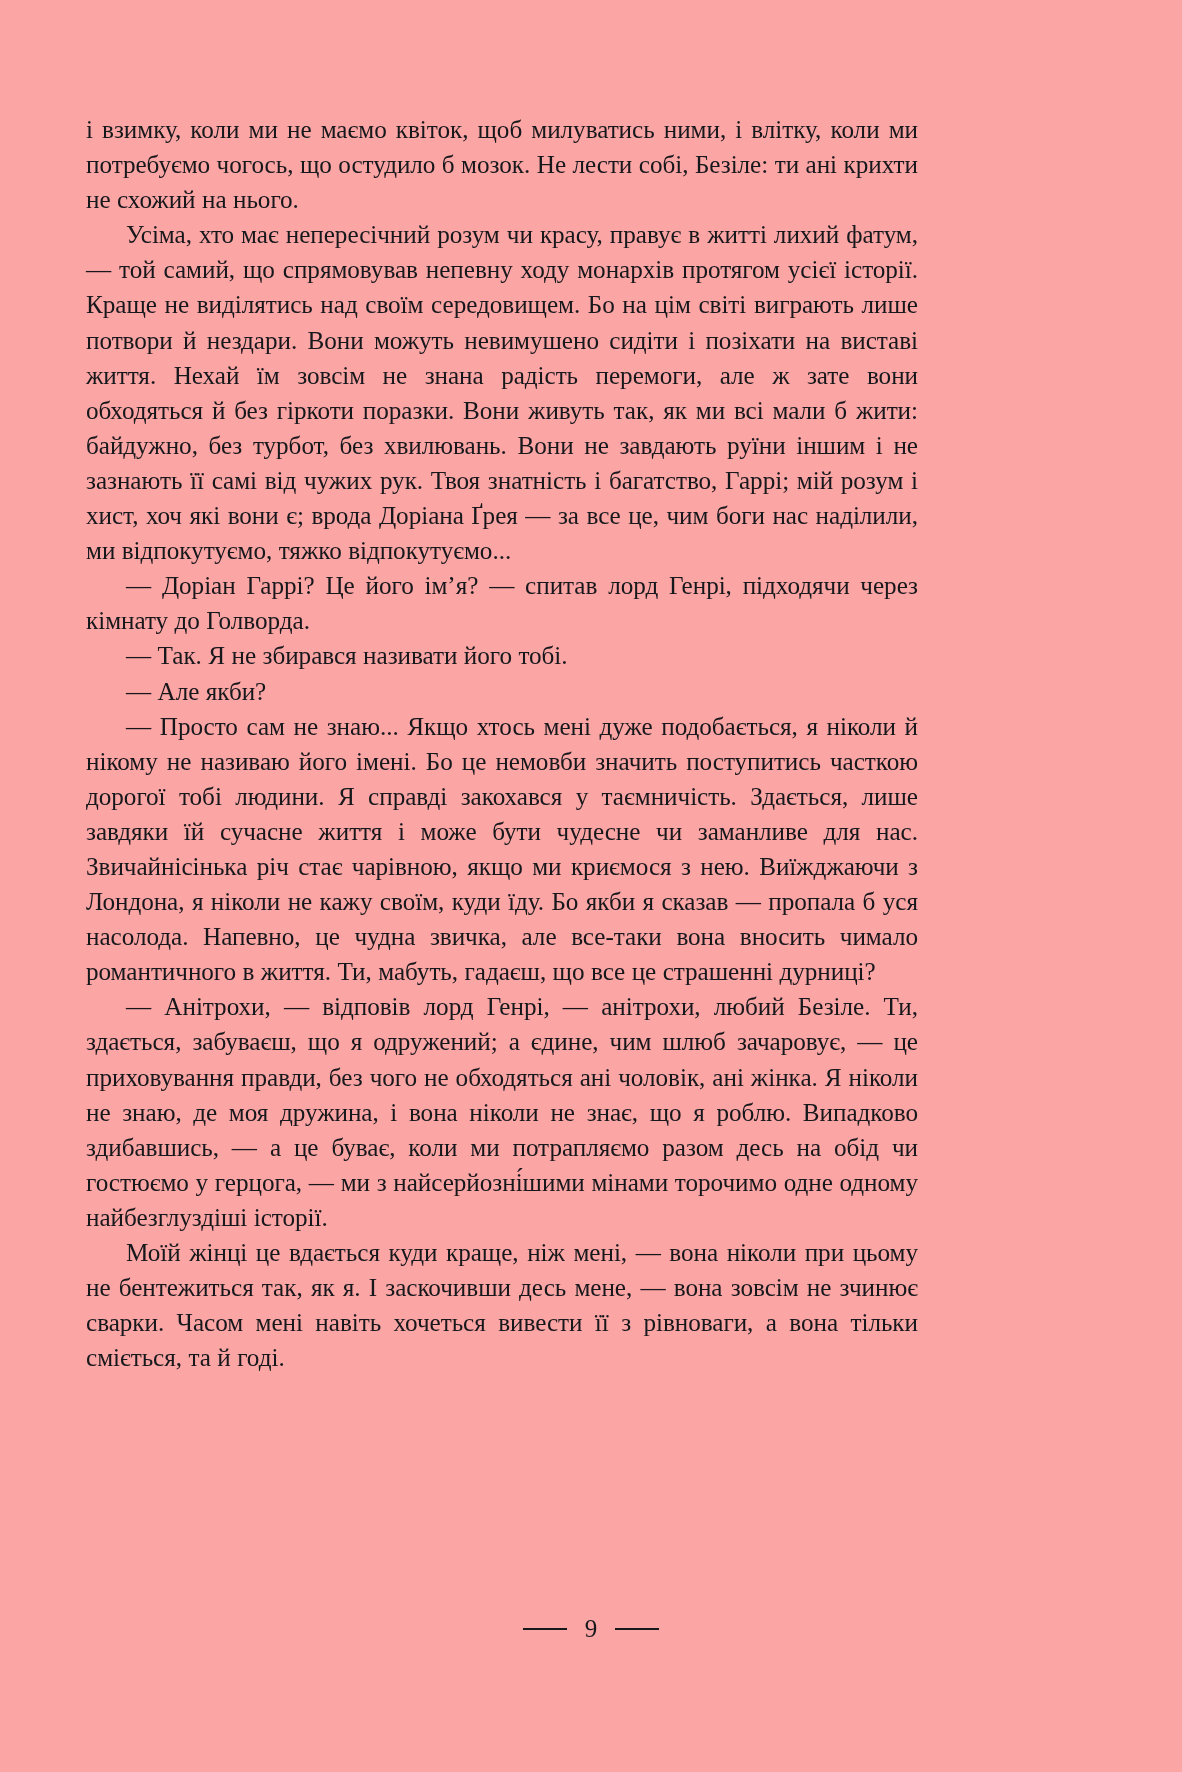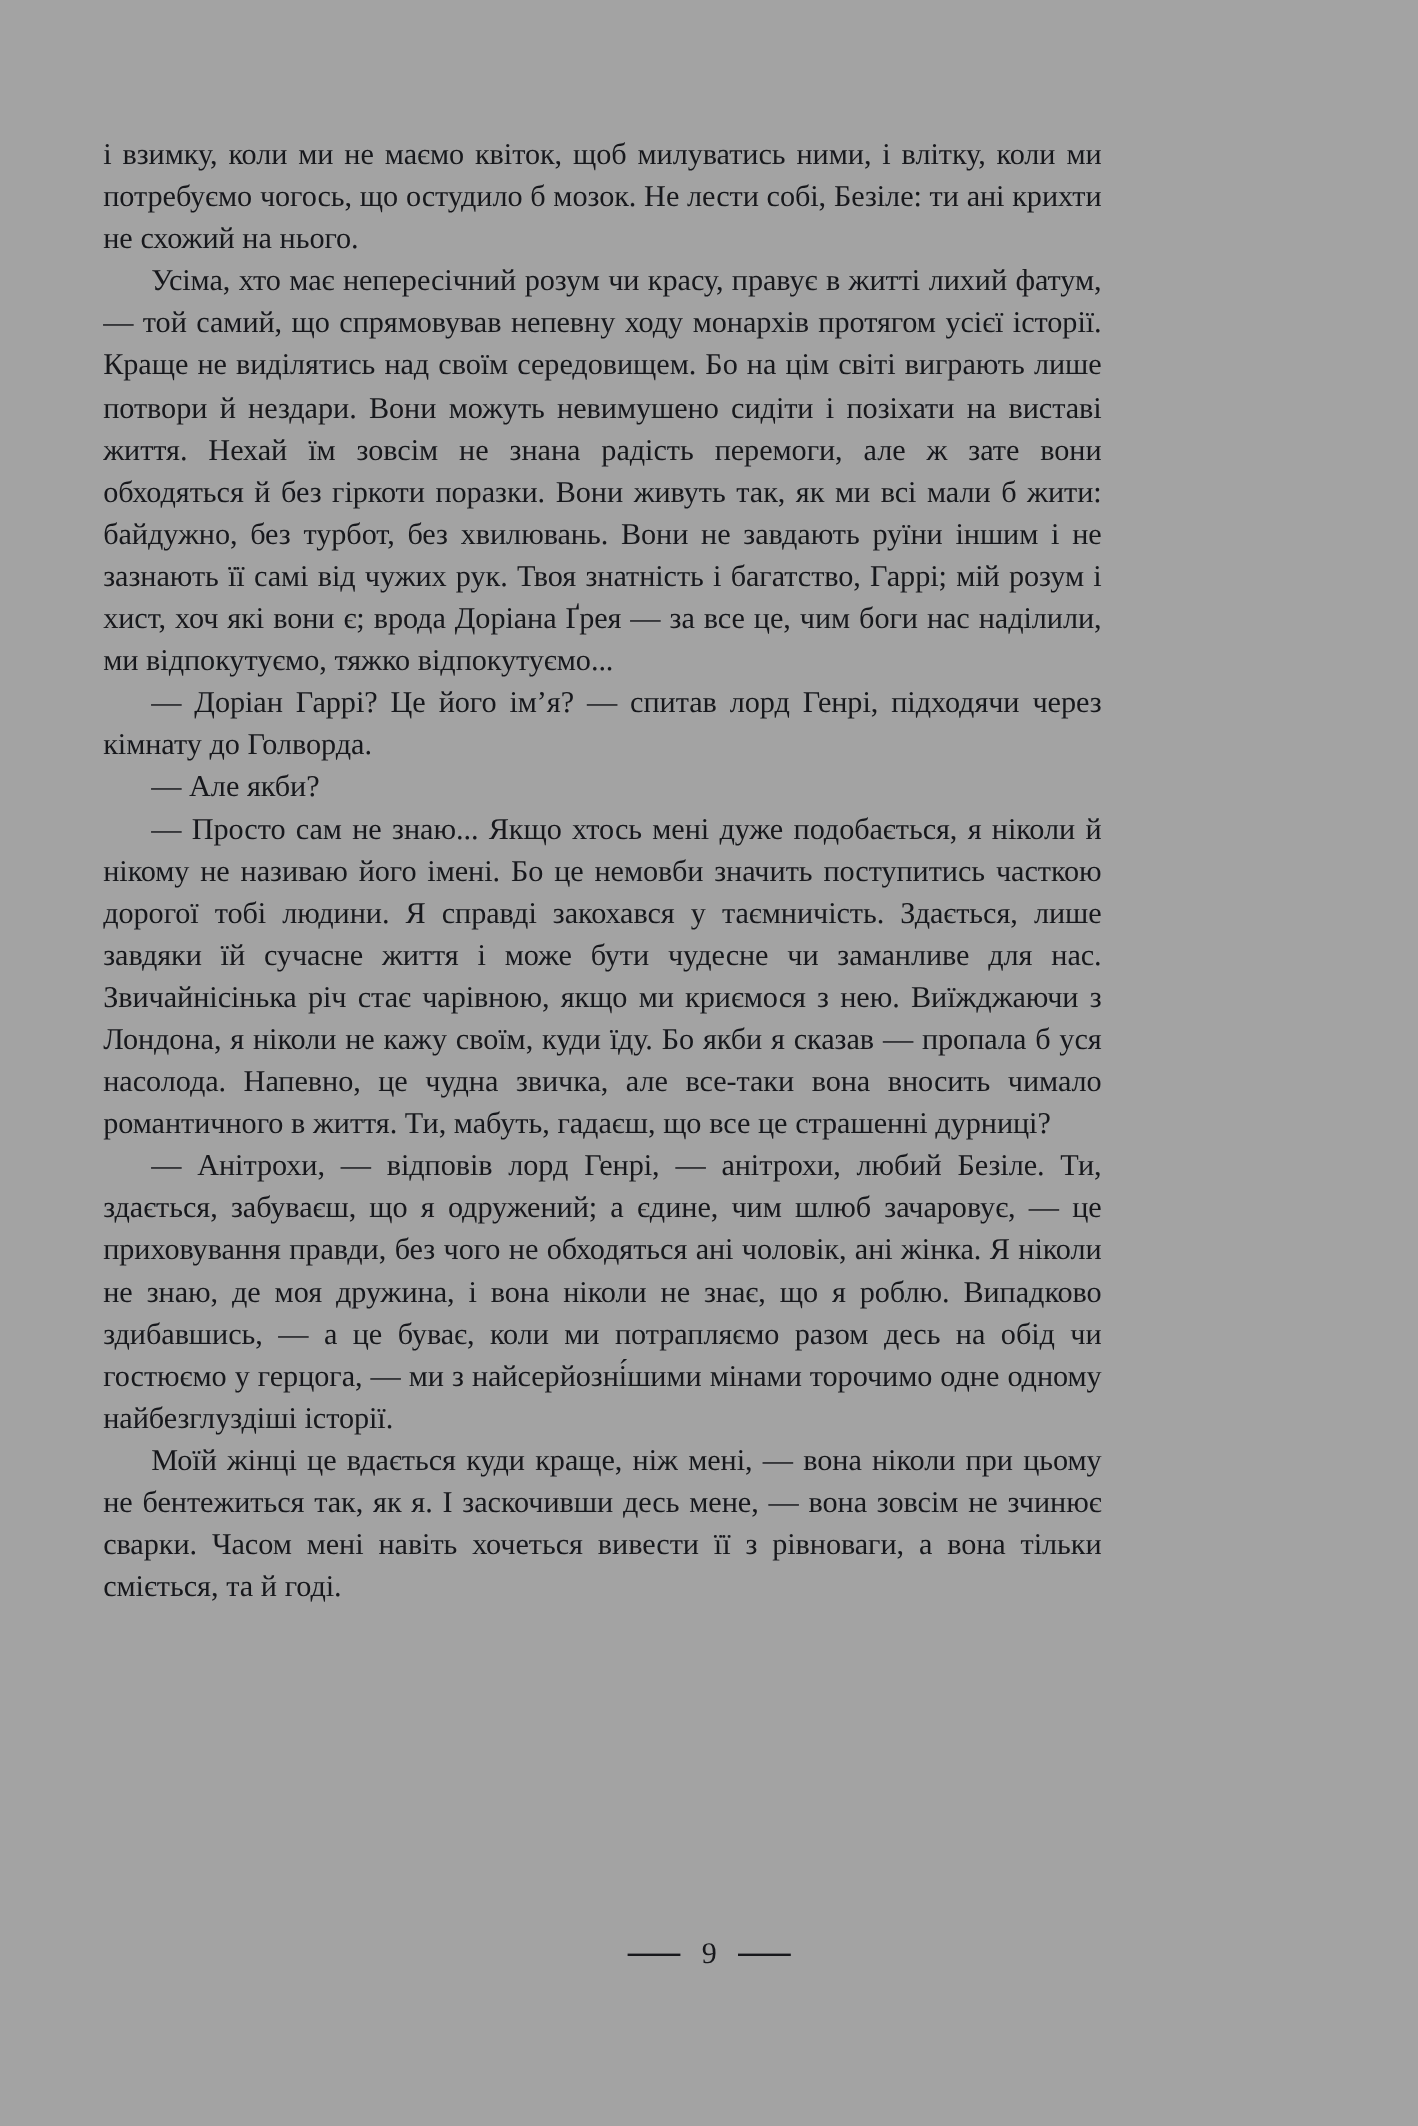--- a/index.html
+++ b/index.html
@@ -13,21 +13,21 @@
     height: 1772px;
     font-family: "Liberation Serif", "DejaVu Serif", serif;
     color: #17181c;
     -webkit-font-smoothing: antialiased;
   }
 
   .page {
     position: relative;
     width: 1182px;
     height: 1772px;
-    background: #a3a3a3;
+    background: #fca5a5;
     box-sizing: border-box;
   }
 
   .text-column {
     position: absolute;
     left: 86px;
     top: 112px;
     width: 832px;
   }
 
@@ -77,20 +77,21 @@
 </style>
 </head>
 <body>
 
 <div class="page">
 
   <div class="text-column">
     <p class="para cont">і взимку, коли ми не маємо квіток, щоб милуватись ними, і влітку, коли ми потребуємо чогось, що остудило б мозок. Не лести собі, Безіле: ти ані крихти не схожий на нього.</p>
     <p class="para">Усіма, хто має непересічний розум чи красу, правує в житті лихий фатум, — той самий, що спрямовував непевну ходу монархів протягом усієї історії. Краще не виділятись над своїм середовищем. Бо на цім світі виграють лише потвори й нездари. Вони можуть невимушено сидіти і позіхати на виставі життя. Нехай їм зовсім не знана радість перемоги, але ж зате вони обходяться й без гіркоти поразки. Вони живуть так, як ми всі мали б жити: байдужно, без турбот, без хвилювань. Вони не завдають руїни іншим і не зазнають її самі від чужих рук. Твоя знатність і багатство, Гаррі; мій розум і хист, хоч які вони є; врода Доріана Ґрея — за все це, чим боги нас наділили, ми відпокутуємо, тяжко відпокутуємо...</p>
     <p class="para">— Доріан Гаррі? Це його ім’я? — спитав лорд Генрі, підходячи через кімнату до Голворда.</p>
+    <p class="para">— Так. Я не збирався називати його тобі.</p>
     <p class="para">— Але якби?</p>
     <p class="para">— Просто сам не знаю... Якщо хтось мені дуже подобається, я ніколи й нікому не називаю його імені. Бо це немовби значить поступитись часткою дорогої тобі людини. Я справді закохався у таємничість. Здається, лише завдяки їй сучасне життя і може бути чудесне чи заманливе для нас. Звичайнісінька річ стає чарівною, якщо ми криємося з нею. Виїжджаючи з Лондона, я ніколи не кажу своїм, куди їду. Бо якби я сказав — пропала б уся насолода. Напевно, це чудна звичка, але все-таки вона вносить чимало романтичного в життя. Ти, мабуть, гадаєш, що все це страшенні дурниці?</p>
     <p class="para">— Анітрохи, — відповів лорд Генрі, — анітрохи, любий Безіле. Ти, здається, забуваєш, що я одружений; а єдине, чим шлюб зачаровує, — це приховування правди, без чого не обходяться ані чоловік, ані жінка. Я ніколи не знаю, де моя дружина, і вона ніколи не знає, що я роблю. Випадково здибавшись, — а це буває, коли ми потрапляємо разом десь на обід чи гостюємо у герцога, — ми з найсерйозні́шими мінами торочимо одне одному найбезглуздіші історії.</p>
     <p class="para">Моїй жінці це вдається куди краще, ніж мені, — вона ніколи при цьому не бентежиться так, як я. І заскочивши десь мене, — вона зовсім не зчинює сварки. Часом мені навіть хочеться вивести її з рівноваги, а вона тільки сміється, та й годі.</p>
   </div>
 
   <div class="footer">
     <span class="rule"></span>
     <span class="folio">9</span>
     <span class="rule"></span>

